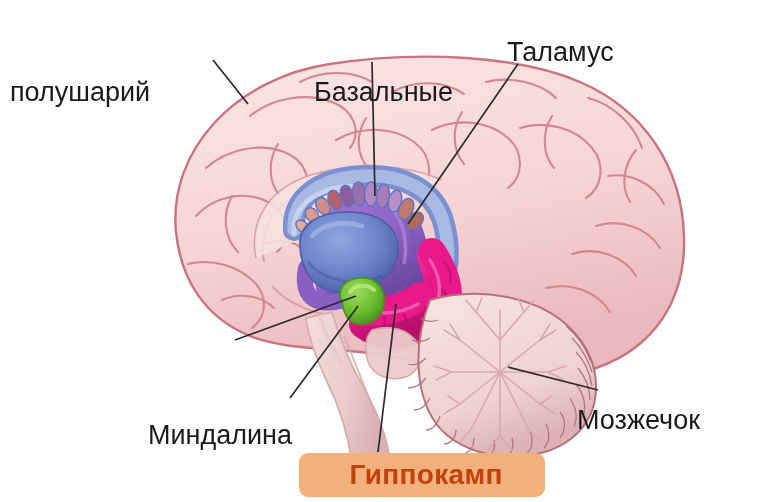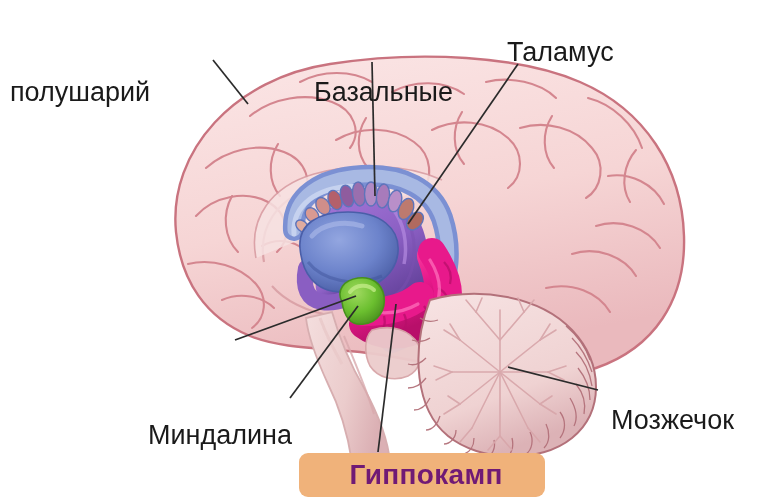--- a/index.html
+++ b/index.html
@@ -28,21 +28,21 @@
     left:299px;top:453px;
     width:246px;height:44px;
     background:#f0b27a;
     border-radius:9px;
   }
   #hippo-text{
     position:absolute;
     left:299px;top:453px;
     width:254px;height:44px;
     display:flex;align-items:center;justify-content:center;
-    font-size:28px;font-weight:bold;color:#701a75;
+    font-size:28px;font-weight:bold;color:#c2410c;
     letter-spacing:0.3px;
   }
 </style>
 </head>
 <body>
 
 <div id="stage">
 
   <svg id="brain" viewBox="0 0 770 502">
     <defs>
@@ -316,18 +316,18 @@
 
   <div class="lbl ctr" style="left:277px;top:0px;width:176px;">
     <div>Базальные</div>
   </div>
 
   <div class="lbl" style="left:507px;top:20px;">Таламус</div>
 
 
   <div class="lbl" style="left:148px;top:403px;">Миндалина</div>
 
-  <div class="lbl" style="left:611px;top:388px;">Мозжечок</div>
+  <div class="lbl" style="left:577px;top:388px;">Мозжечок</div>
 
   <div id="hippo-box"></div>
   <div id="hippo-text">Гиппокамп</div>
 
 </div>
 
 </body></html>

